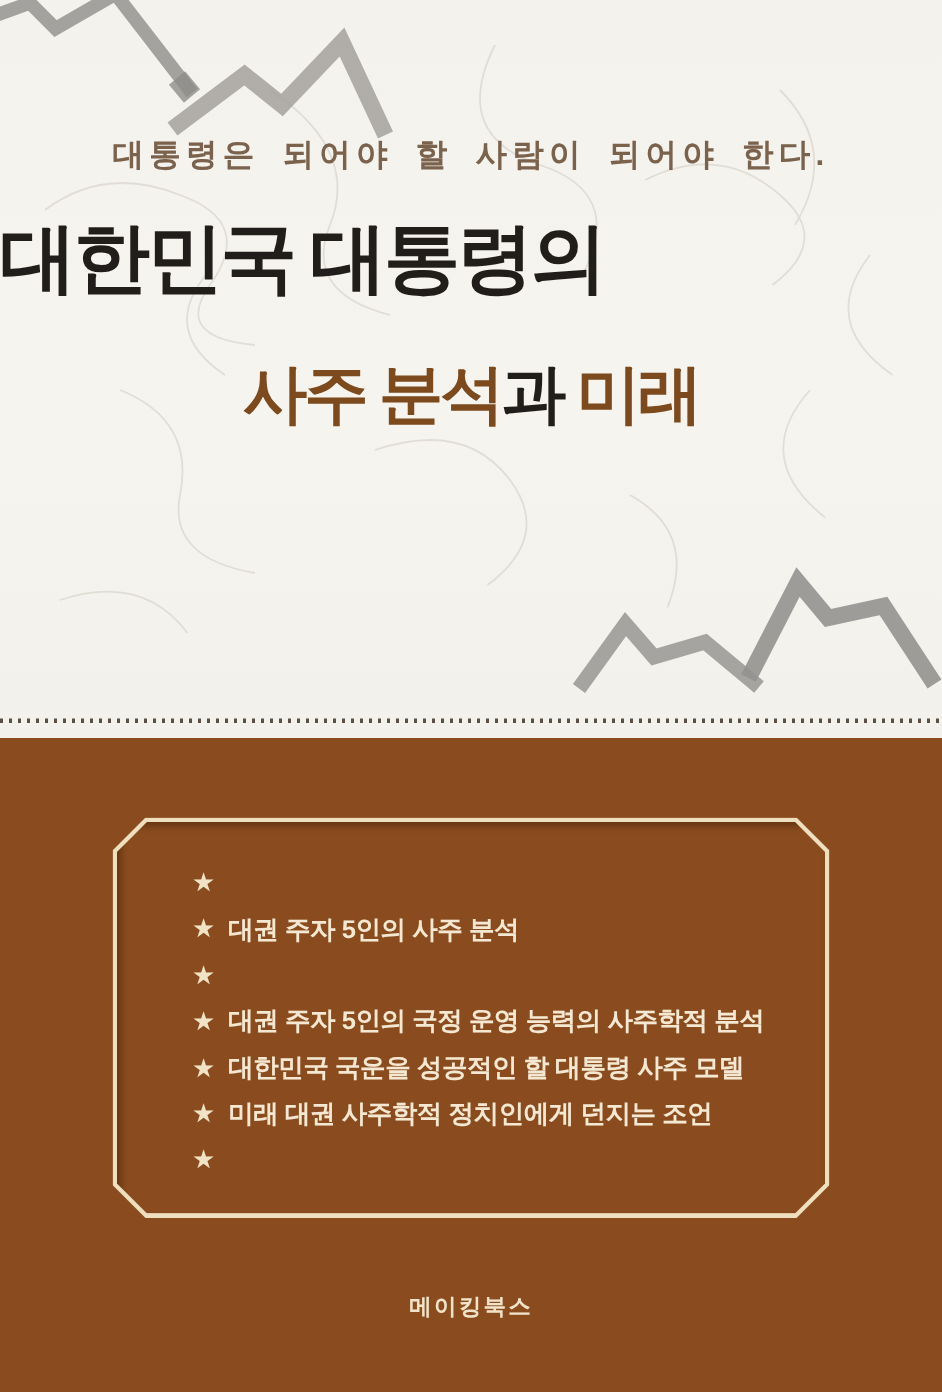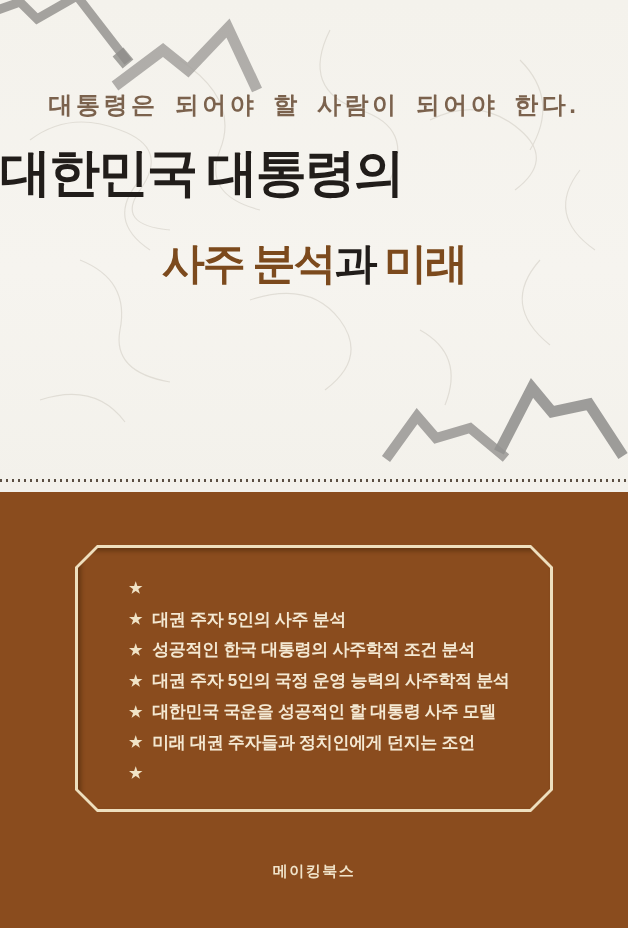--- a/index.html
+++ b/index.html
@@ -16,21 +16,21 @@
   
   .paper {
     position:absolute; left:0; top:0; width:628px; height:492px;
     background:linear-gradient(180deg,#f4f2ec 0%,#f6f4ef 55%,#f3f1eb 100%);
   }
   .paper svg { position:absolute; left:0; top:0; }
 
   .tagline {
     position:absolute; left:0; top:89px; width:628px;
     text-align:center;
-    font-size:24px; font-weight:bold;
+    font-size:21px; font-weight:bold;
     letter-spacing:3.5px; word-spacing:6px;
     color:#7b624d;
   }
   .title-line1 {
     position:absolute; left:0; top:147px; width:572px;
     text-align:left;
     font-family:"Liberation Serif","DejaVu Serif",serif;
     font-size:51px; font-weight:600; line-height:1.05;
     letter-spacing:-2px;
     color:#211d1a;
@@ -164,33 +164,32 @@
         <ul class="feature-list">
           <li>
             <span class="star">★</span>
           </li>
           <li>
             <span class="star">★</span>
             <span>대권 주자 5인의 사주 분석</span>
           </li>
           <li>
             <span class="star">★</span>
-            <span>성공적인 한국 대통령의 사주학적 조건 분석</span>
           </li>
           <li>
             <span class="star">★</span>
             <span>대권 주자 5인의 국정 운영 능력의 사주학적 분석</span>
           </li>
           <li>
             <span class="star">★</span>
             <span>대한민국 국운을 성공적인 할 대통령 사주 모델</span>
           </li>
           <li>
             <span class="star">★</span>
-            <span>미래 대권 주자들과 정치인에게 던지는 조언</span>
+            <span>미래 대권 사주학적 정치인에게 던지는 조언</span>
           </li>
           <li>
             <span class="star">★</span>
           </li>
         </ul>
       </div>
     </div>
 
     <div class="publisher">메이킹북스</div>
   </div>

